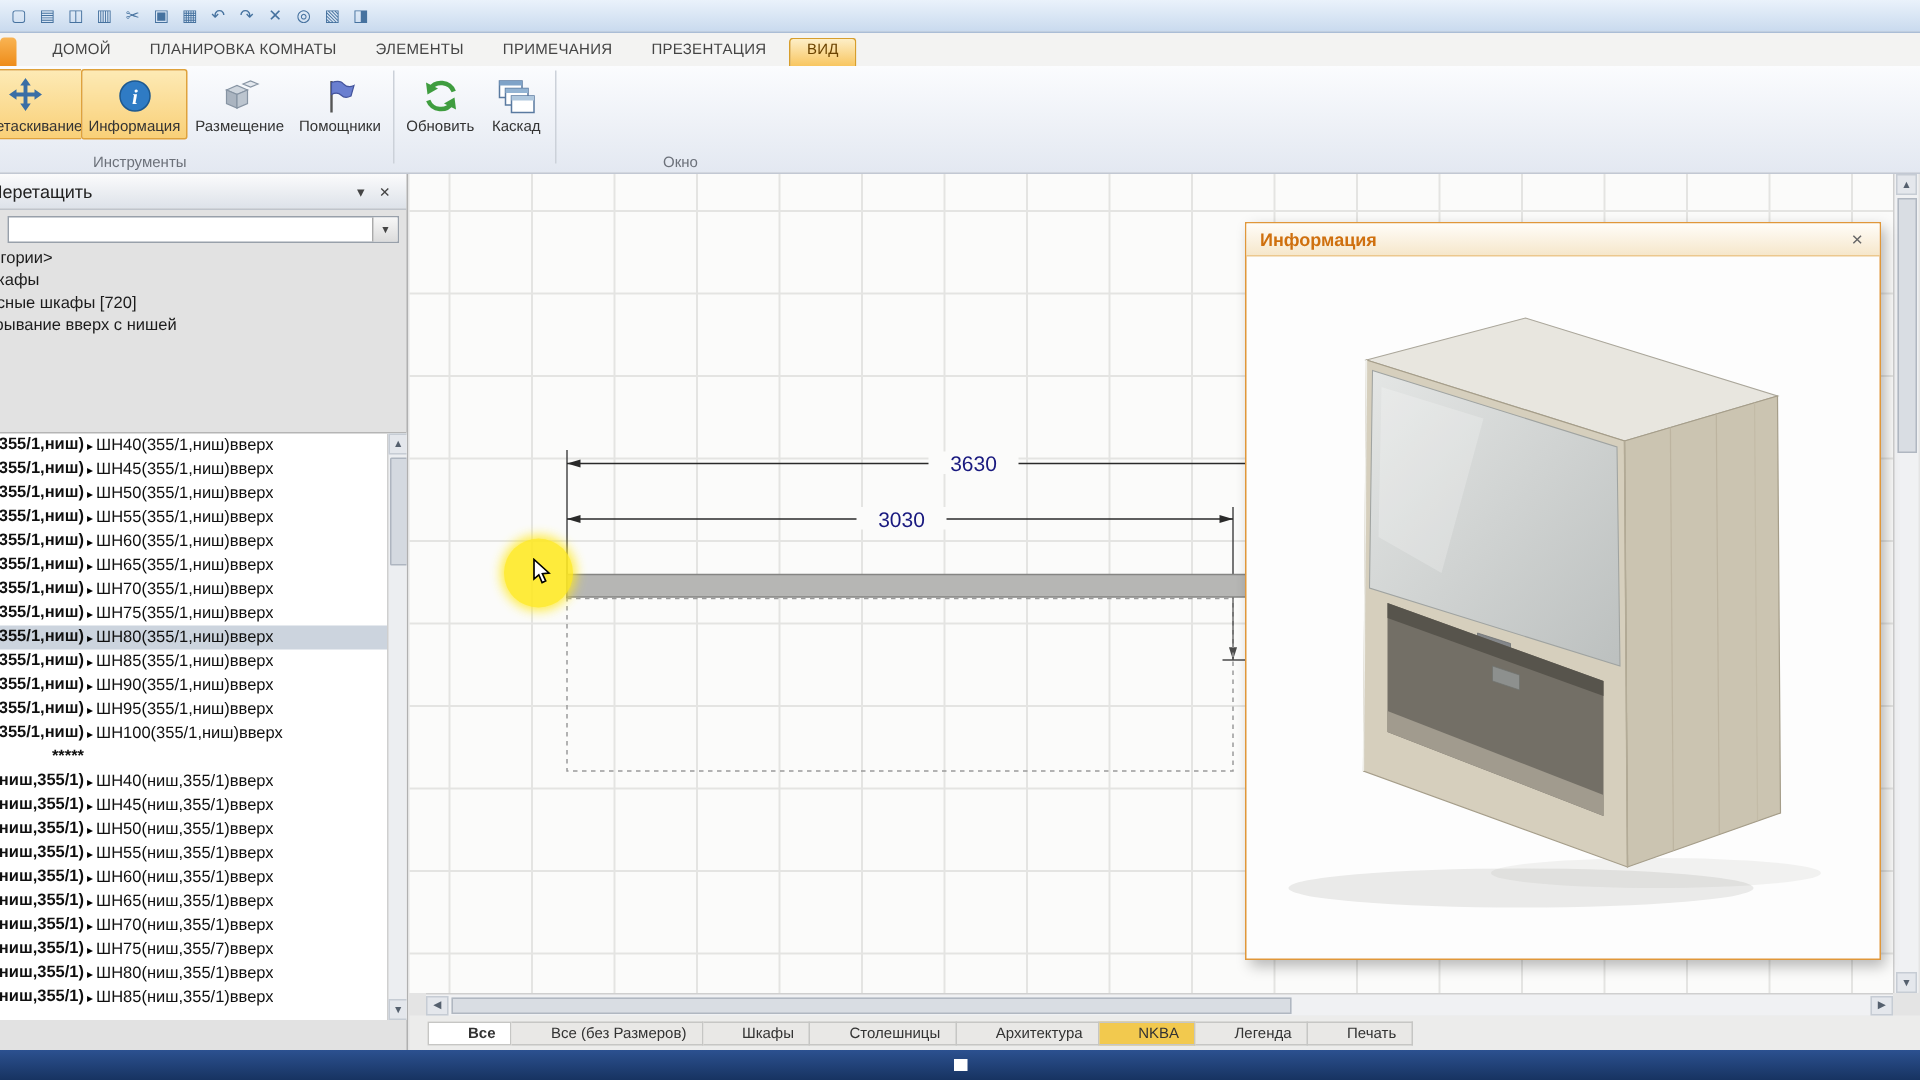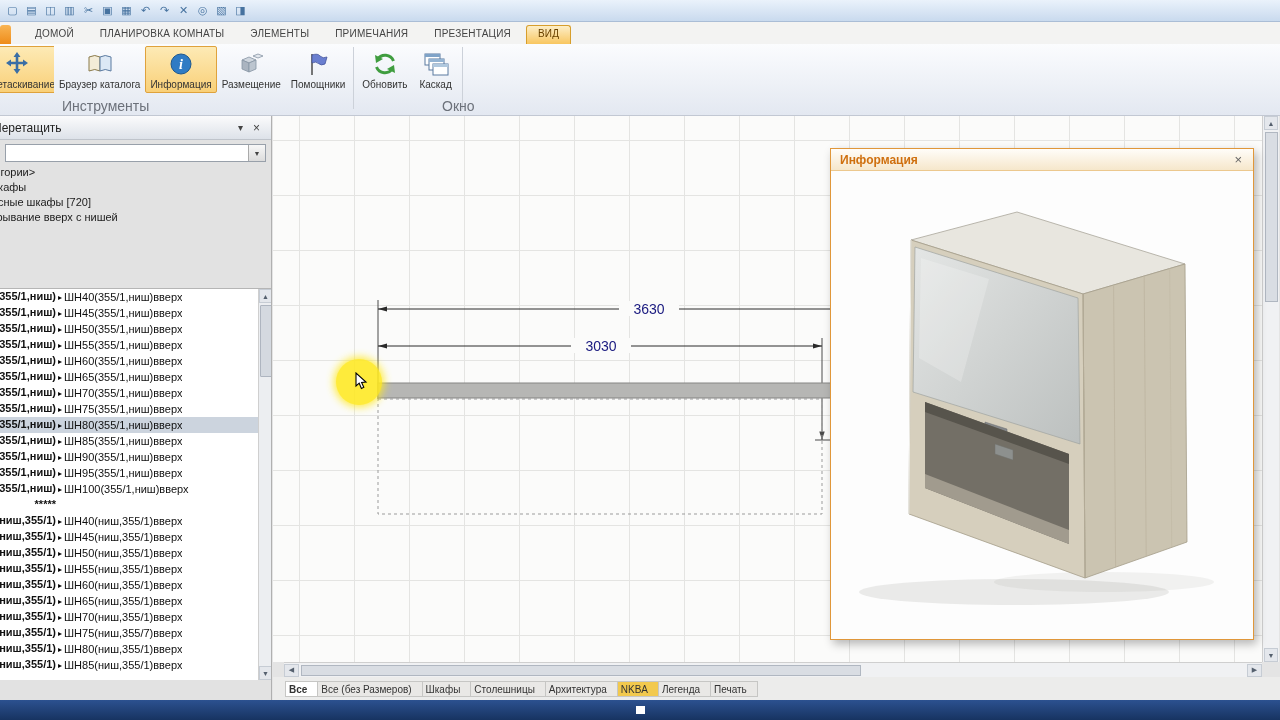--- a/index.html
+++ b/index.html
@@ -30,21 +30,21 @@
     background:linear-gradient(#fbfcfe,#e3e8f1); border-bottom:1px solid #c2c8d3; }
   .rib-btns { position:absolute; left:0; top:2px; display:flex; align-items:flex-start; }
   .rbtn { min-width:46px; padding:3px 4px 2px 4px; display:flex; flex-direction:column;
     align-items:center; font-size:10px; color:#333; text-align:center; line-height:11px;
     border:1px solid transparent; border-radius:2px; }
   .rbtn .icn { width:28px; height:28px; margin-bottom:1px; flex:none; }
   .rbtn.active { background:linear-gradient(#fdeab5,#f9d078); border-color:#dfa23c; }
   .dragwrap { width:54px; overflow:hidden; flex:none; }
   .dragwrap .rbtn { margin-left:-26px; width:86px; }
   .vsep { width:1px; background:#ccd1d9; height:62px; margin:1px 3px 0 3px; flex:none; }
-  .grp-label { position:absolute; bottom:1px; font-size:14px; color:#6c717a; }
+  .grp-label { position:absolute; bottom:1px; font-size:10px; color:#6c717a; }
 
   
   .lpanel { left:0; top:116px; width:272px; height:584px; background:#e2e2e2;
     border-right:1px solid #b0b0b0; overflow:hidden; }
   .lp-header { height:24px; background:linear-gradient(#fbfbfc,#dde2e9);
     border-bottom:1px solid #bfc4cb; display:flex; align-items:center;
     font-size:12px; color:#222; overflow:hidden; padding-right:6px; }
   .lp-header .ttl { margin-left:-7px; white-space:nowrap; }
   .lp-header .hicon { margin-left:auto; font-size:10px; color:#444; padding:0 5px; }
   .lp-header .hicon + .hicon { margin-left:0; }
@@ -92,21 +92,21 @@
   .hscroll { left:284px; top:662px; width:978px; height:15px; background:#f0f1f3;
     border-top:1px solid #cfcfcf; display:flex; align-items:center; }
   .hthumb { width:560px; height:11px; margin-left:2px; background:#d9dde3; border:1px solid #b0b7c1; }
   .harw { width:15px; height:13px; font-size:7px; color:#55606e; display:flex;
     align-items:center; justify-content:center; background:#e4e7ec; border:1px solid #c6ccd4; flex:none; }
   .hfill { flex:1; }
   .bstrip { left:273px; top:677px; width:1007px; height:23px; background:#ececeb; }
 
   
   .btabs { left:285px; top:681px; display:flex; height:16px; font-size:10px; }
-  .btab { padding:2px 10px 0 3px; background:#e9e8e6; border:1px solid #c6c6c4;
+  .btab { padding:2px 10px 0 26px; background:#e9e8e6; border:1px solid #c6c6c4;
     border-left:none; color:#333; white-space:nowrap; }
   .btab:first-child { border-left:1px solid #c6c6c4; }
   .btab.active { background:#fff; font-weight:bold; }
   .btab.hl { background:#f2c94e; }
 
   
   .statusbar { left:0; top:700px; width:1280px; height:20px;
     background:linear-gradient(#2c5190,#173361); }
   .sb-box { left:636px; top:706px; width:9px; height:8px; background:#fff; }
 
@@ -154,27 +154,20 @@
 <div class="abs ribbon">
   <div class="rib-btns">
     <div class="dragwrap">
       <div class="rbtn active">
         <svg class="icn" viewBox="0 0 28 28">
           <path d="M14 2 L17.5 7 H15.3 V11.7 H20 V9.5 L25 13 L20 16.5 V14.3 H15.3 V19 H17.5 L14 24 L10.5 19 H12.7 V14.3 H8 V16.5 L3 13 L8 9.5 V11.7 H12.7 V7 H10.5 Z" fill="#3a6ea5"></path>
         </svg>
         <span>Перетаскивание</span>
       </div>
     </div>
-    <div class="rbtn">
-      <svg class="icn" viewBox="0 0 28 28">
-        <path d="M3 7 Q9 4 14 7 V21 Q9 18 3 21 Z" fill="#f3ecd8" stroke="#8a7a4a" stroke-width="1"></path>
-        <path d="M25 7 Q19 4 14 7 V21 Q19 18 25 21 Z" fill="#dce8f5" stroke="#5a7aa0" stroke-width="1"></path>
-      </svg>
-      <span>Браузер каталога</span>
-    </div>
     <div class="rbtn active">
       <svg class="icn" viewBox="0 0 28 28">
         <circle cx="14" cy="14" r="10" fill="#2f7bc4" stroke="#1d588f" stroke-width="1"></circle>
         <text x="14" y="19" text-anchor="middle" font-size="14" font-weight="bold" font-style="italic" font-family="Liberation Serif, serif" fill="#fff">i</text>
       </svg>
       <span>Информация</span>
     </div>
     <div class="rbtn">
       <svg class="icn" viewBox="0 0 28 28">
         <polygon points="5,10 12,7 19,10 12,13" fill="#cfd6de" stroke="#8794a3" stroke-width=".8"></polygon>

